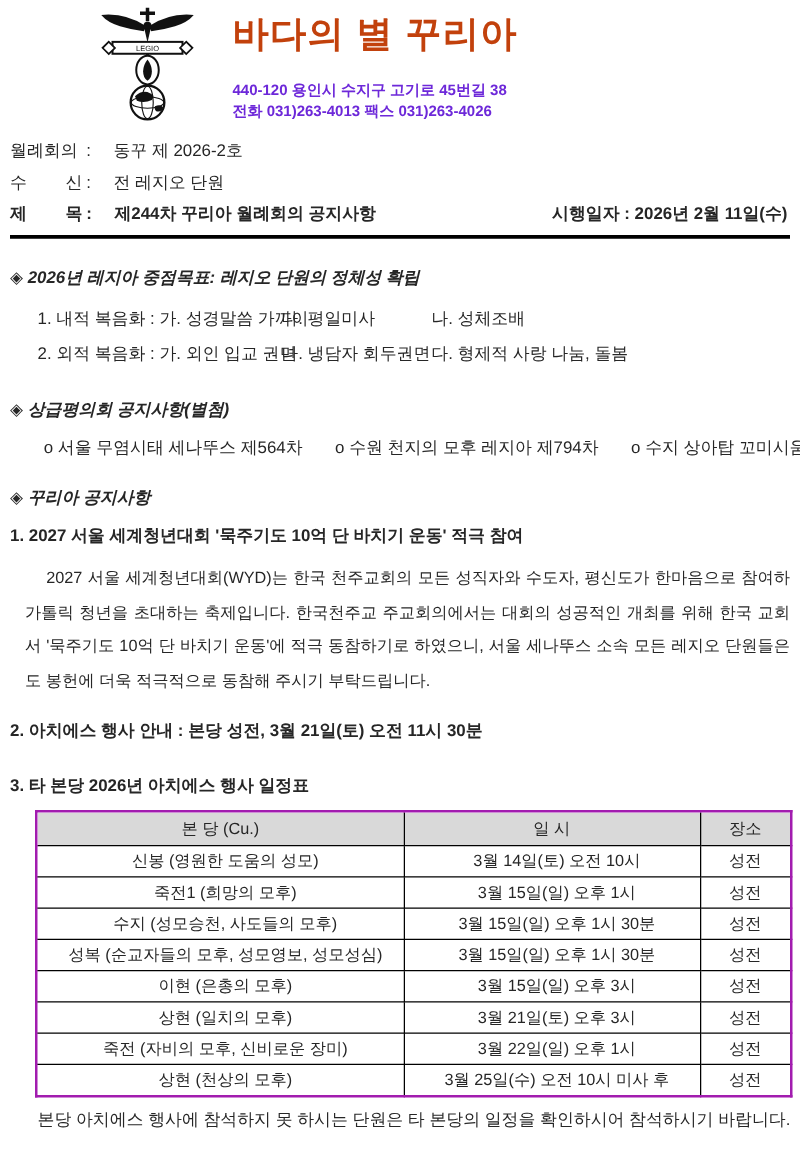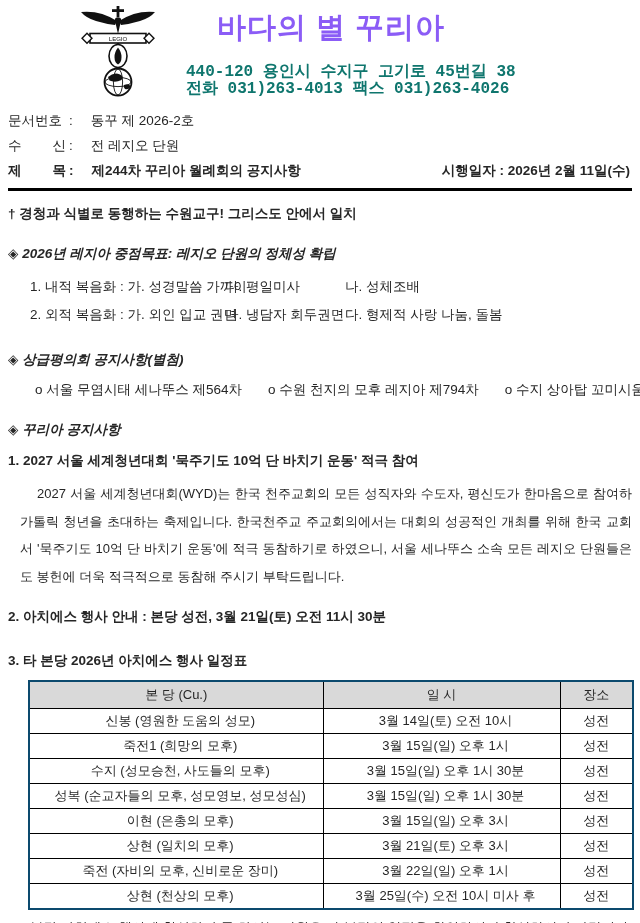--- a/index.html
+++ b/index.html
@@ -8,25 +8,25 @@
     font-family:"Liberation Sans","DejaVu Sans",sans-serif;
     color:#262626;
   }
   .page{position:relative;width:640px;height:923px;background:#fff;}
 
   
   .letterhead{position:relative;height:100px;}
   .emblem{position:absolute;left:66px;top:6px;width:104px;height:92px;}
   .head-center{position:absolute;left:186px;top:8px;width:300px;}
   .org-title{
-    margin:0 0 16px 0;width:290px;text-align:center;
-    font-size:29px;font-weight:bold;letter-spacing:1px;color:#8b5cf6;
+    margin:0 0 16px 0;width:290px;
+    font-size:29px;font-weight:bold;letter-spacing:1px;color:#c2410c;
     white-space:nowrap;
   }
-  .addr{font-size:16px;font-weight:bold;line-height:16.5px;color:#0f766e;white-space:nowrap;font-family:Liberation Mono, monospace;}
+  .addr{font-size:12px;font-weight:bold;line-height:16.5px;color:#6d28d9;white-space:nowrap;}
 
   
   .docinfo{margin:8px 0 0 8px;font-size:13.5px;}
   .docline{position:relative;height:25px;display:flex;align-items:center;white-space:pre;}
   .lbl{display:inline-block;width:58px;text-align:justify;text-align-last:justify;}
   .colon{margin-left:3px;}
   .val{margin-left:18px;}
   .docline.subject{font-weight:bold;}
   .execdate{position:absolute;right:10px;top:0;height:25px;display:flex;align-items:center;font-weight:bold;}
 
@@ -44,21 +44,21 @@
   .item-title.mt-md{margin-top:18px;}
 
   .para{margin:10px 8px 0 20px;font-size:13px;}
   .pline{line-height:27.5px;max-height:27.5px;overflow:hidden;text-align:justify;text-align-last:justify;}
   .pline.first{padding-left:17px;}
   .pline.last{text-align:left;text-align-last:left;white-space:nowrap;}
 
   
   table.sched{
     margin:10px 0 0 28px;border-collapse:collapse;width:604px;
-    font-size:13px;border:2px solid #0c4a6e;table-layout:fixed;
+    font-size:13px;border:2px solid #a21caf;table-layout:fixed;
   }
   table.sched col.c1{width:294px;}
   table.sched col.c2{width:237px;}
   table.sched col.c3{width:73px;}
   table.sched th{
     background:#d9d9d9;border:1px solid #000;height:26px;
     font-weight:normal;text-align:center;padding:0;white-space:nowrap;overflow:hidden;
   }
   table.sched td{
     border:1px solid #000;height:24px;padding:0 0 0 8px;
@@ -105,37 +105,36 @@
     </svg>
     <div class="head-center">
       <h1 class="org-title">바다의 별 꾸리아</h1>
       <div class="addr">440-120 용인시 수지구 고기로 45번길 38</div>
       <div class="addr">전화 031)263-4013 팩스 031)263-4026</div>
     </div>
   </div>
 
   <div class="docinfo">
     <div class="docline">
-      <span class="lbl">문서번호</span><span class="colon">:</span>
+      <span class="lbl">월례회의</span><span class="colon">:</span>
       <span class="val">동꾸 제 2026-2호</span>
     </div>
     <div class="docline">
       <span class="lbl">수 신</span><span class="colon">:</span>
       <span class="val">전 레지오 단원</span>
     </div>
     <div class="docline subject">
       <span class="lbl">제 목</span><span class="colon">:</span>
       <span class="val">제244차 꾸리아 월례회의 공지사항</span>
       <span class="execdate">시행일자 : 2026년 2월 11일(수)</span>
     </div>
   </div>
 
   <hr class="rule">
 
-  <div class="motto">† 경청과 식별로 동행하는 수원교구! 그리스도 안에서 일치</div>
 
   <div class="sec-h">◈ 2026년 레지아 중점목표: 레지오 단원의 정체성 확립</div>
   <div class="goal-rows">
     <div class="goal-row">
       <span>1. 내적 복음화 : 가. 성경말씀 가까이</span>
       <span>다. 평일미사</span>
       <span>나. 성체조배</span>
     </div>
     <div class="goal-row">
       <span>2. 외적 복음화 : 가. 외인 입교 권면</span>

